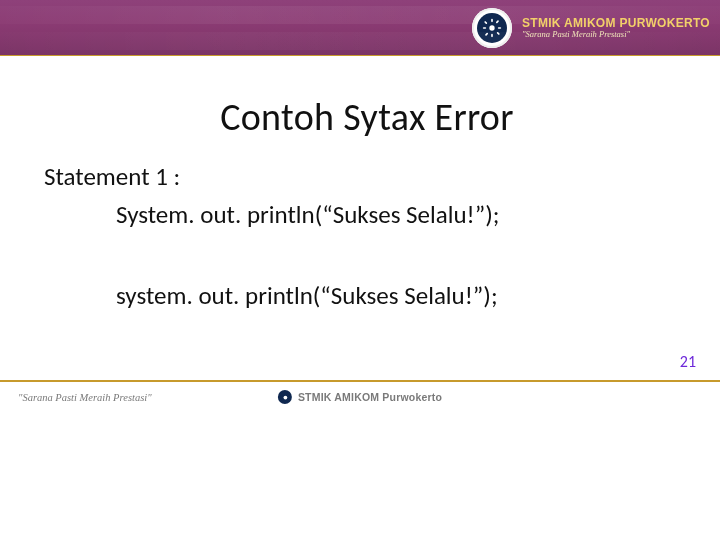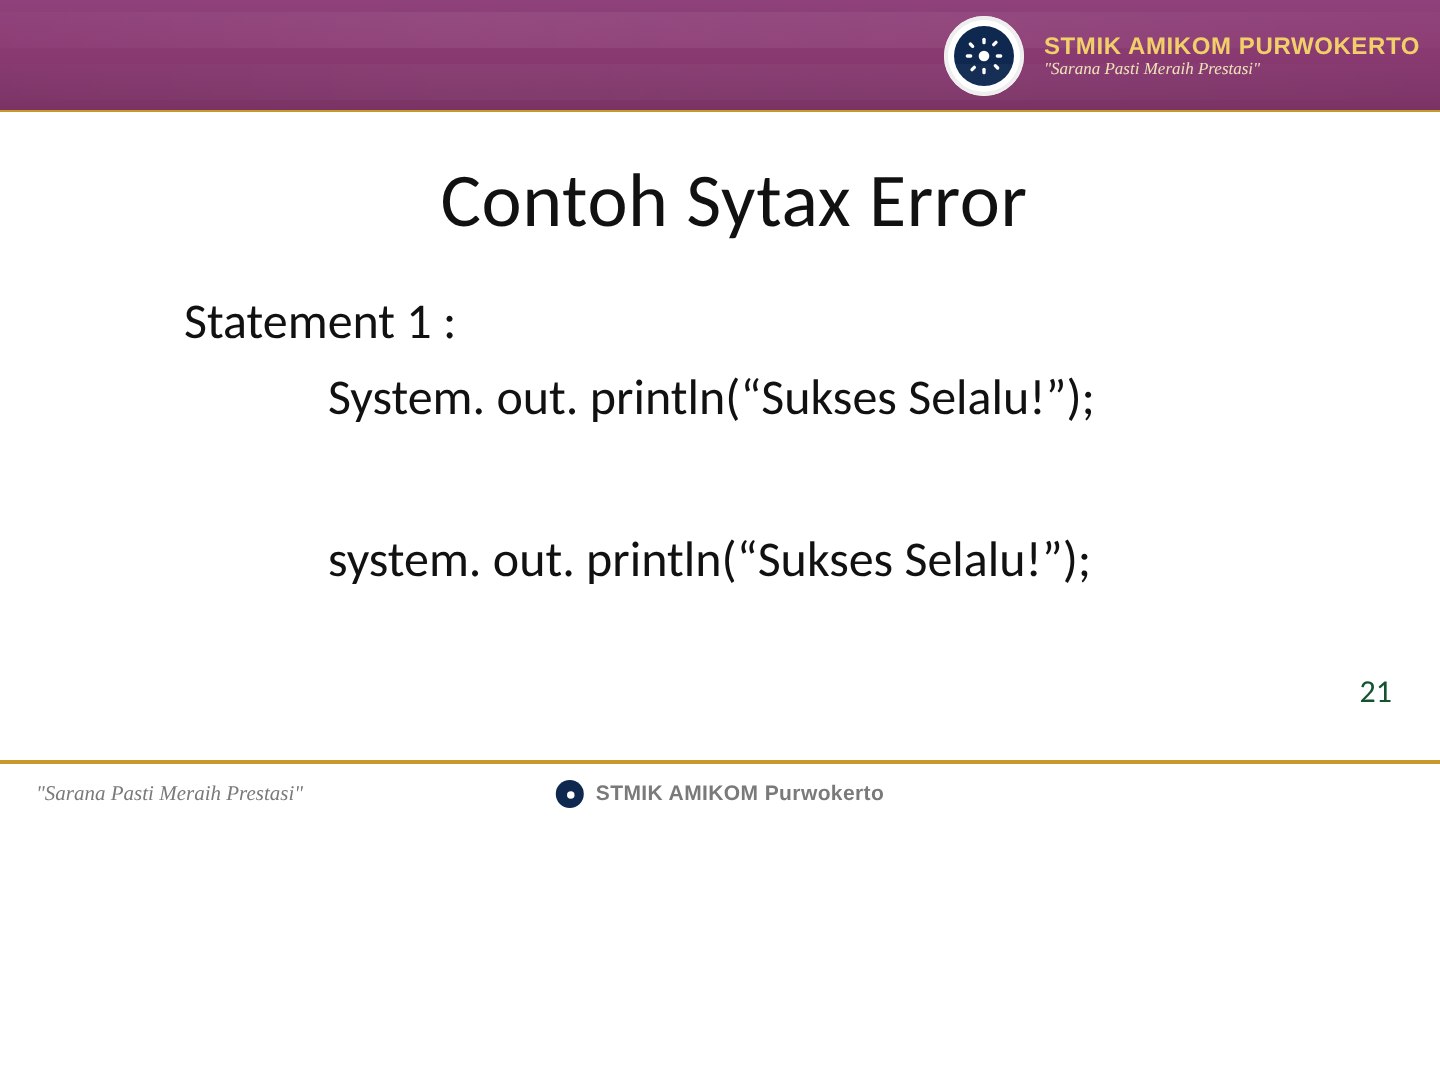--- a/index.html
+++ b/index.html
@@ -94,34 +94,33 @@
     font-family: Georgia, "Times New Roman", serif;
     font-style: italic;
     font-size: 8.5px;
     color: #efe2b7;
     margin-top: 1px;
   }
   
   .content {
     position: absolute;
     left: 0; right: 0;
-    top: 78px;
+    top: 94px;
     padding: 0 30px 0 44px;
   }
   .title {
     text-align: center;
     font-size: 38px;
     font-weight: 400;
     margin: 0 0 18px 0;
     letter-spacing: 0.3px;
   }
   .body {
     font-size: 25px;
     line-height: 1.5;
-    margin-left: 48px;
   }
   .stmt-label {
     margin-top: 6px;
   }
   .stmt-code {
     padding-left: 72px;
   }
   .gap {
     height: 44px;
   }
@@ -163,23 +162,23 @@
   .footer-center-text {
     font-family: "Arial", sans-serif;
     font-weight: 700;
     font-size: 10.5px;
     color: var(--footer-gray);
     letter-spacing: 0.2px;
   }
   .page-num {
     position: absolute;
     right: 24px;
-    bottom: 56px;
+    bottom: 41px;
     font-size: 16px;
-    color: #14532d;
+    color: #6d28d9;
   }
 </style>
 </head>
 <body>
 
 <div class="slide">
 
   <div class="header-band">
     <div class="header-right">
       <div class="logo-medallion">

